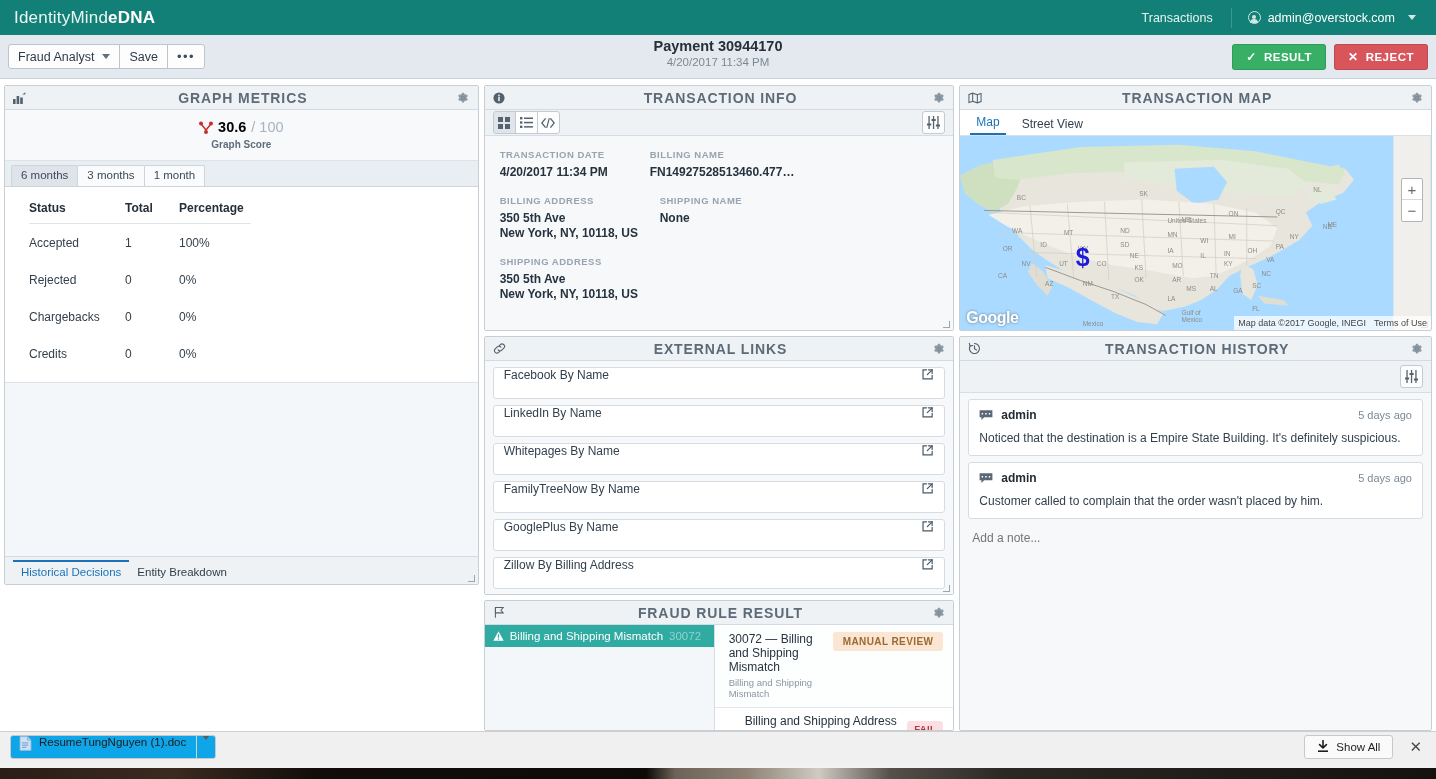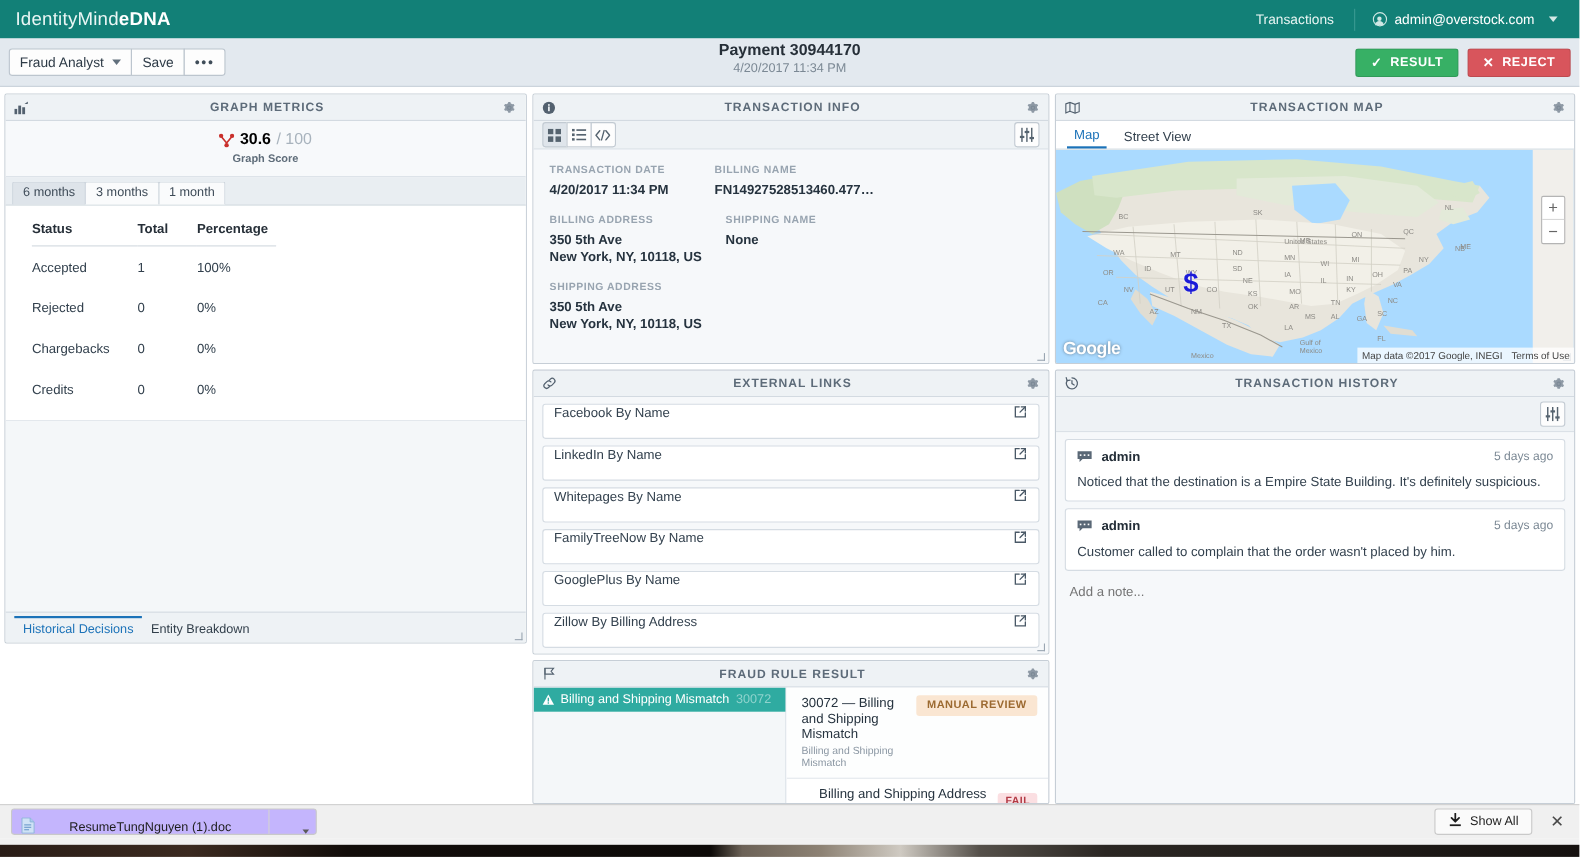--- a/index.html
+++ b/index.html
@@ -99,21 +99,21 @@
 
   .panel {
     background: #fff; border: 1px solid #c6ced6; border-radius: 2px;
     display: flex; flex-direction: column; overflow: hidden; position: relative;
   }
   .panel-head {
     height: 24px; background: #eef2f5; border-bottom: 1px solid #d3dae1;
     display: flex; align-items: center; padding: 0 8px; flex: 0 0 24px;
   }
   .panel-title {
-    flex: 1; text-align: center; font-size: 11px; font-weight: 700;
+    flex: 1; text-align: center; font-size: 14px; font-weight: 700;
     letter-spacing: .9px; color: #5d6b79;
   }
   .ph-icon { color: #53616f; display: flex; align-items: center; width: 16px; }
   .gear {
     width: 13px; height: 13px; color: #7d8a97; cursor: pointer;
     display: flex; align-items: center; justify-content: center;
   }
   .resize-grip {
     position: absolute; right: 2px; bottom: 1px; width: 8px; height: 8px;
     pointer-events: none;
@@ -315,24 +315,23 @@
   .fr-sub-t { flex: 1; font-size: 12px; color: #26333f; }
   .b-sm { font-size: 9.5px; padding: 2px 7px; }
 
   
   .dlbar {
     position: absolute; left: 0; right: 0; bottom: 17px; height: 31px;
     background: #f0f0f0; border-top: 1px solid #cfcfcf;
     display: flex; align-items: center; padding: 0 10px;
   }
   .dl-item {
-    display: flex; align-items: flex-end; height: 24px;
-    background: #c4b5fd; border: 1px solid #c9c9c9; border-radius: 3px;
+    display: flex; align-items: flex-start; height: 24px;
+    background: #0ea5e9; border: 1px solid #c9c9c9; border-radius: 3px;
     cursor: pointer;
-    gap: 24px;
   }
   .dl-file-ico { padding: 0 7px 0 8px; display: flex; color: #7fa8d4; }
   .dl-name { font-size: 11.5px; color: #1d1d1d; padding-right: 10px; }
   .dl-split { width: 1px; align-self: stretch; background: #d3d3d3; }
   .dl-caret {
     width: 18px; display: flex; align-items: center; justify-content: center;
   }
   .dl-caret i {
     display:block; width:0;height:0;border-left:3.5px solid transparent;
     border-right:3.5px solid transparent;border-top:4.5px solid #5a5a5a;

